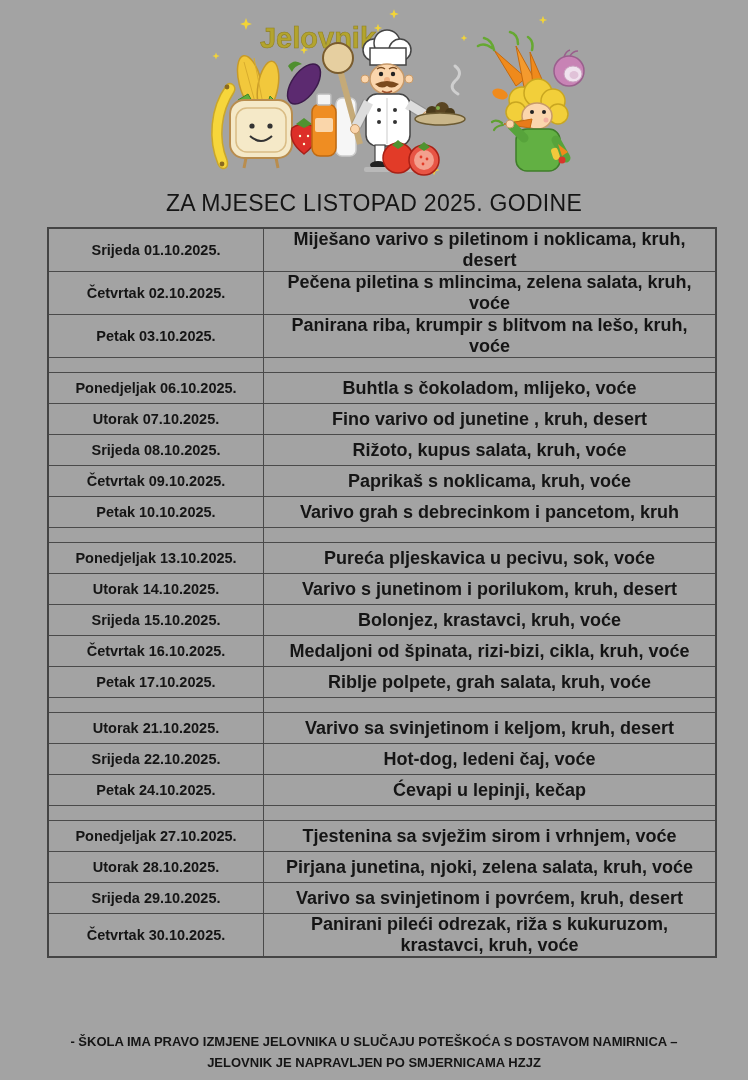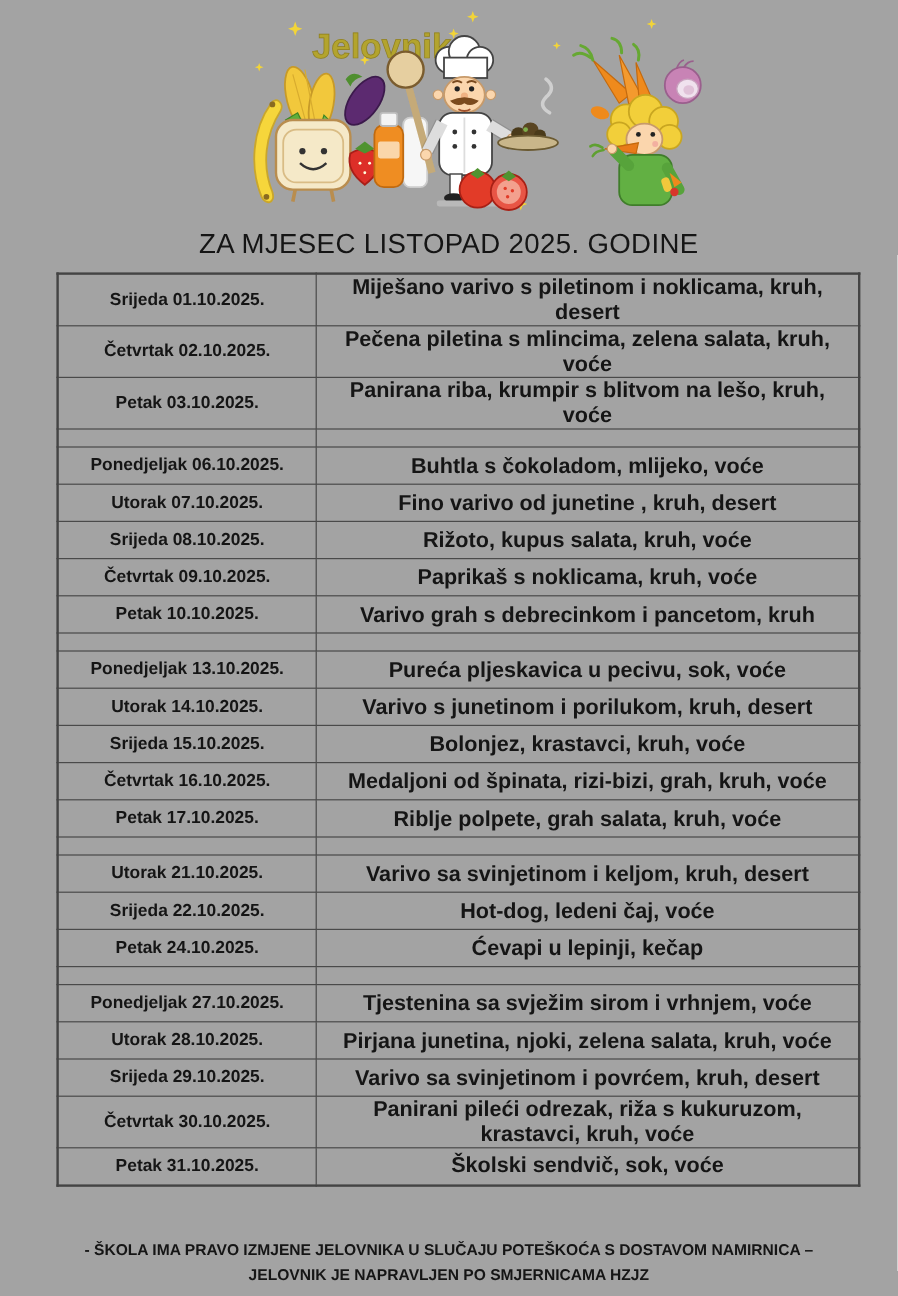--- a/index.html
+++ b/index.html
@@ -248,21 +248,21 @@
         <tr class="row">
           <td class="day">Utorak 14.10.2025.</td>
           <td class="meal">Varivo s junetinom i porilukom, kruh, desert</td>
         </tr>
         <tr class="row">
           <td class="day">Srijeda 15.10.2025.</td>
           <td class="meal">Bolonjez, krastavci, kruh, voće</td>
         </tr>
         <tr class="row">
           <td class="day">Četvrtak 16.10.2025.</td>
-          <td class="meal">Medaljoni od špinata, rizi-bizi, grah, kruh, voće</td>
+          <td class="meal">Medaljoni od špinata, rizi-bizi, cikla, kruh, voće</td>
         </tr>
         <tr class="row">
           <td class="day">Petak 17.10.2025.</td>
           <td class="meal">Riblje polpete, grah salata, kruh, voće</td>
         </tr>
         <tr class="spacer">
           <td class="day"></td>
           <td class="meal"></td>
         </tr>
         <tr class="row">
@@ -289,24 +289,20 @@
           <td class="day">Utorak 28.10.2025.</td>
           <td class="meal">Pirjana junetina, njoki, zelena salata, kruh, voće</td>
         </tr>
         <tr class="row">
           <td class="day">Srijeda 29.10.2025.</td>
           <td class="meal">Varivo sa svinjetinom i povrćem, kruh, desert</td>
         </tr>
         <tr class="row">
           <td class="day">Četvrtak 30.10.2025.</td>
           <td class="meal">Panirani pileći odrezak, riža s kukuruzom, krastavci, kruh, voće</td>
-        </tr>
-        <tr class="row">
-          <td class="day">Petak 31.10.2025.</td>
-          <td class="meal">Školski sendvič, sok, voće</td>
         </tr>
       </tbody>
   </table>
 
   <div class="footer">
     <div>- ŠKOLA IMA PRAVO IZMJENE JELOVNIKA U SLUČAJU POTEŠKOĆA S DOSTAVOM NAMIRNICA –</div>
     <div>JELOVNIK JE NAPRAVLJEN PO SMJERNICAMA HZJZ</div>
   </div>
 
 </div>

